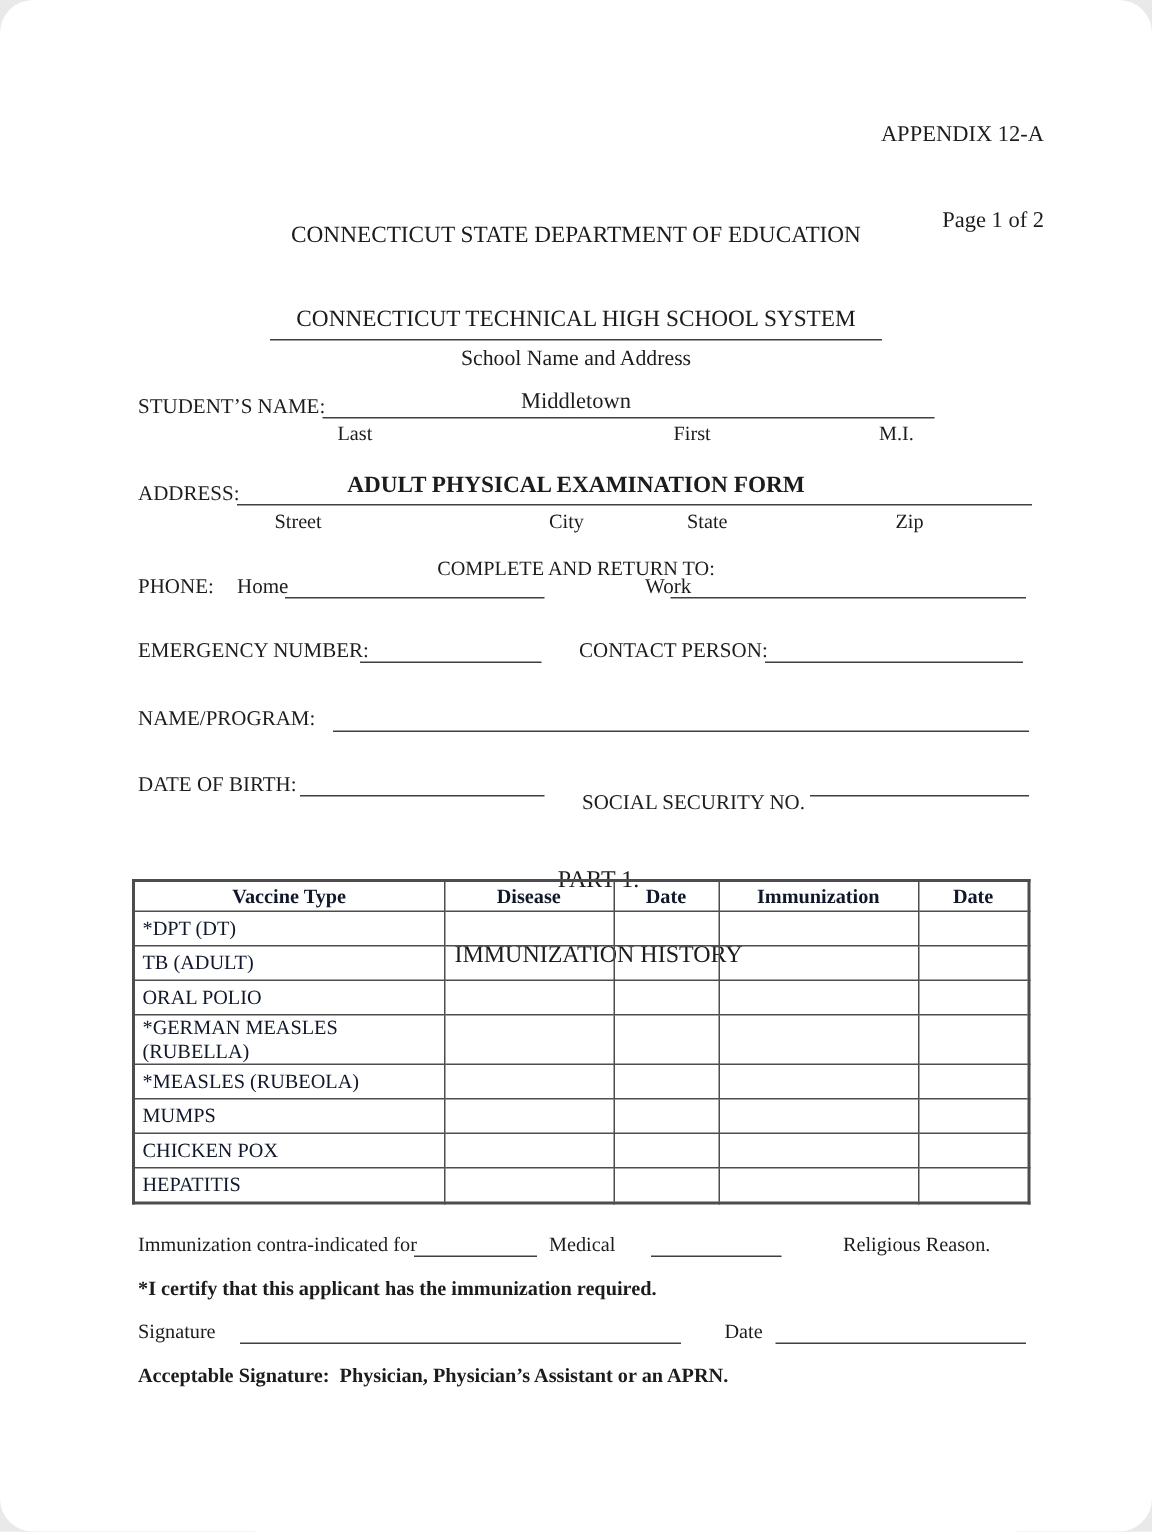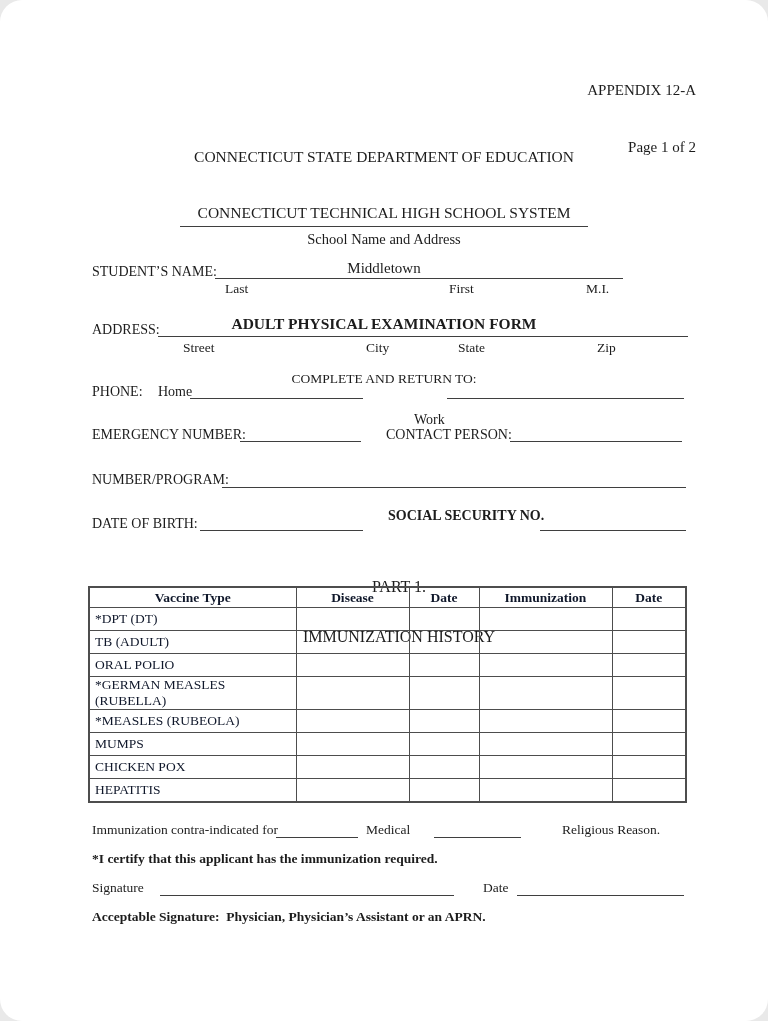--- a/index.html
+++ b/index.html
@@ -74,34 +74,34 @@
   <div class="abs lbl" style="top:322px;left:92px;">ADDRESS:</div>
   <div class="uline" style="top:336px;left:158px;width:530px;"></div>
   <div class="abs sub" style="top:340px;left:183px;">Street</div>
   <div class="abs sub" style="top:340px;left:366px;">City</div>
   <div class="abs sub" style="top:340px;left:458px;">State</div>
   <div class="abs sub" style="top:340px;left:597px;">Zip</div>
 
   <div class="abs lbl" style="top:384px;left:92px;">PHONE:</div>
   <div class="abs lbl" style="top:384px;left:158px;">Home</div>
   <div class="uline" style="top:398px;left:190px;width:173px;"></div>
-  <div class="abs lbl" style="top:384px;left:414px;margin-top:28px;">Work</div>
+  <div class="abs lbl" style="top:384px;left:430px;">Work</div>
   <div class="uline" style="top:398px;left:447px;width:237px;"></div>
 
   <div class="abs lbl" style="top:427px;left:92px;">EMERGENCY NUMBER:</div>
   <div class="uline" style="top:441px;left:240px;width:121px;"></div>
   <div class="abs lbl" style="top:427px;left:386px;">CONTACT PERSON:</div>
   <div class="uline" style="top:441px;left:510px;width:172px;"></div>
 
-  <div class="abs lbl" style="top:472px;left:92px;">NUMBER/PROGRAM:</div>
+  <div class="abs lbl" style="top:472px;left:92px;">NAME/PROGRAM:</div>
   <div class="uline" style="top:487px;left:222px;width:464px;"></div>
 
   <div class="abs lbl" style="top:516px;left:92px;">DATE OF BIRTH:</div>
   <div class="uline" style="top:530px;left:200px;width:163px;"></div>
-  <div class="abs lbl" style="top:508px;left:388px;font-weight:bold;">SOCIAL SECURITY NO.</div>
+  <div class="abs lbl" style="top:528px;left:388px;">SOCIAL SECURITY NO.</div>
   <div class="uline" style="top:530px;left:540px;width:146px;"></div>
 
   <div class="abs part1-block center">
     <div>PART 1.</div>
     <div>IMMUNIZATION HISTORY</div>
   </div>
 
   <table class="imm-table">
     <colgroup>
       <col style="width:207px">

